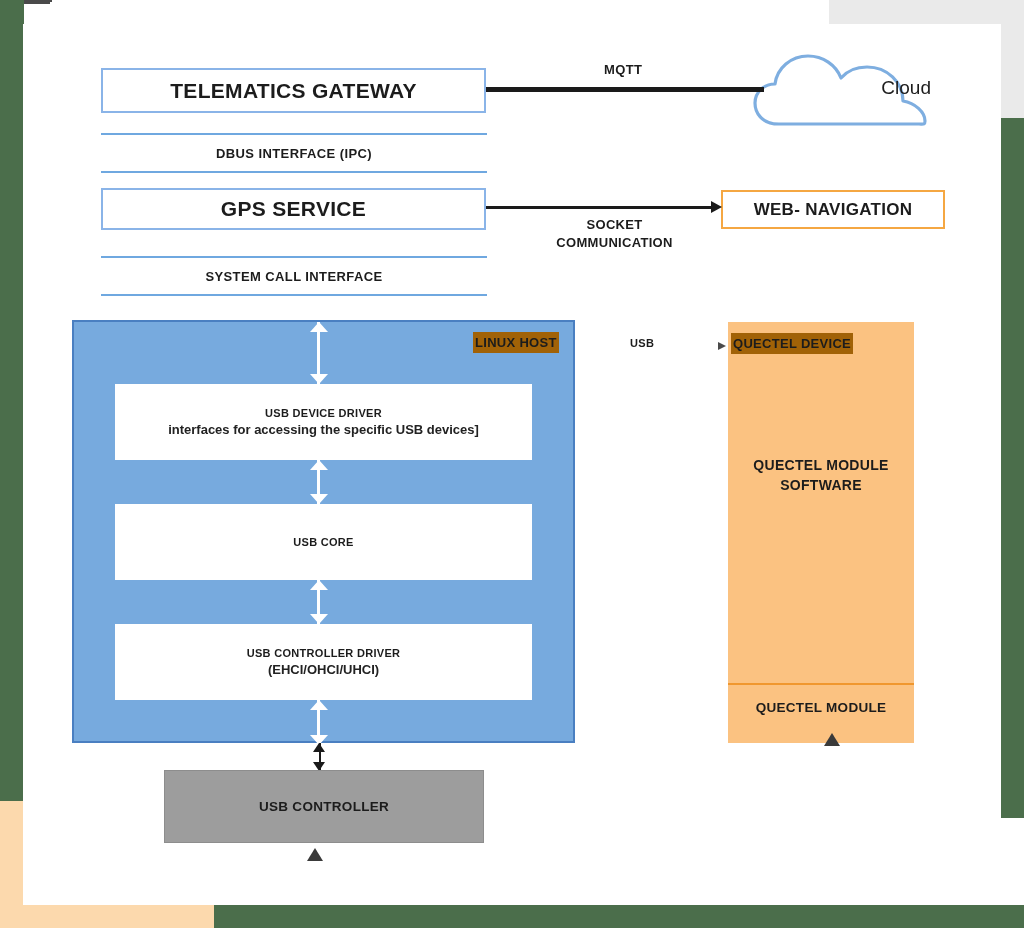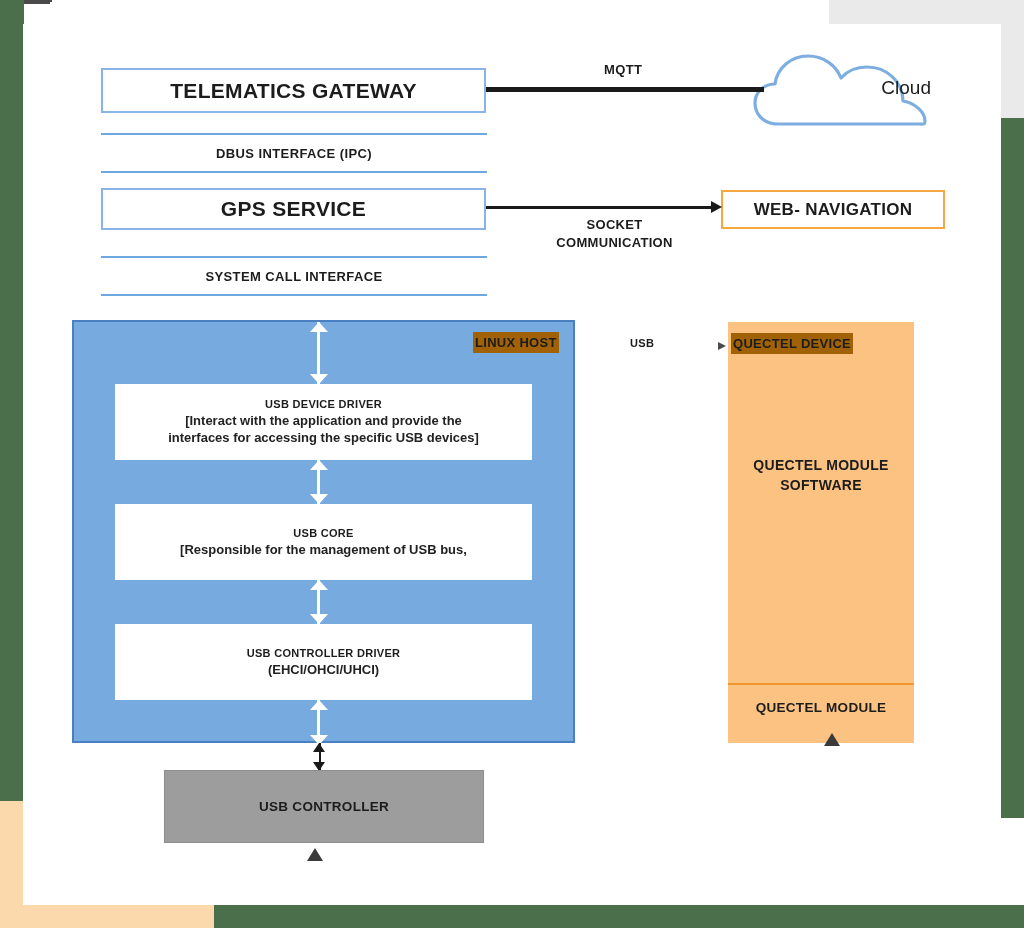--- a/index.html
+++ b/index.html
@@ -201,27 +201,25 @@
   <div class="head down"></div>
 </div>
 <div class="warrow" id="warrow-4">
   <div class="stem"></div>
   <div class="head up"></div>
   <div class="head down"></div>
 </div>
 
 <div class="inner-box" id="usb-device-driver">
   <div class="inner-head">USB DEVICE DRIVER</div>
-  <div class="inner-desc">[Interact with the application and provide the</div>
   <div class="inner-desc">interfaces for accessing the specific USB devices]</div>
 </div>
 
 <div class="inner-box" id="usb-core">
   <div class="inner-head">USB CORE</div>
-  <div class="inner-desc">[Responsible for the management of USB bus,</div>
 </div>
 
 <div class="inner-box" id="usb-controller-driver">
   <div class="inner-head">USB CONTROLLER DRIVER</div>
   <div class="inner-desc">(EHCI/OHCI/UHCI)</div>
 </div>
 
 <div class="host-label" id="linux-host-label">LINUX HOST</div>
 
 <div id="usb-line-a"></div>

